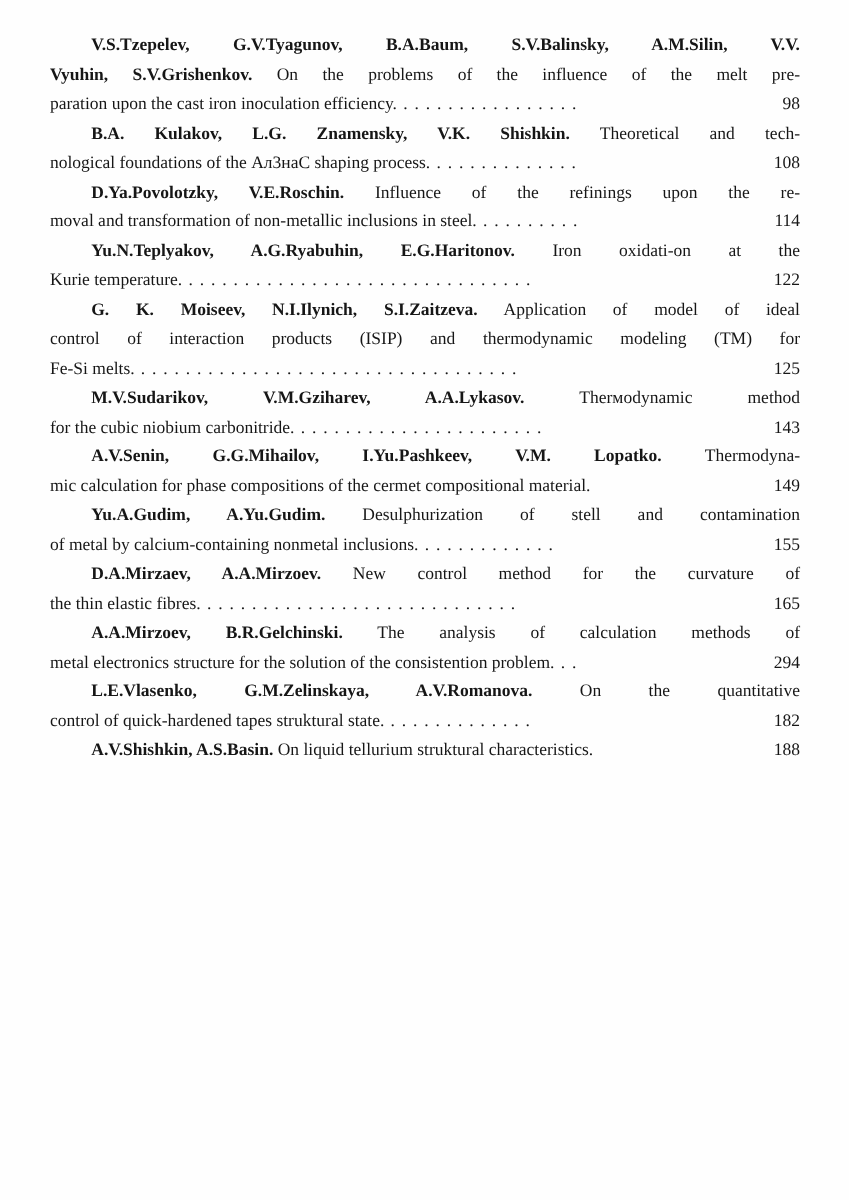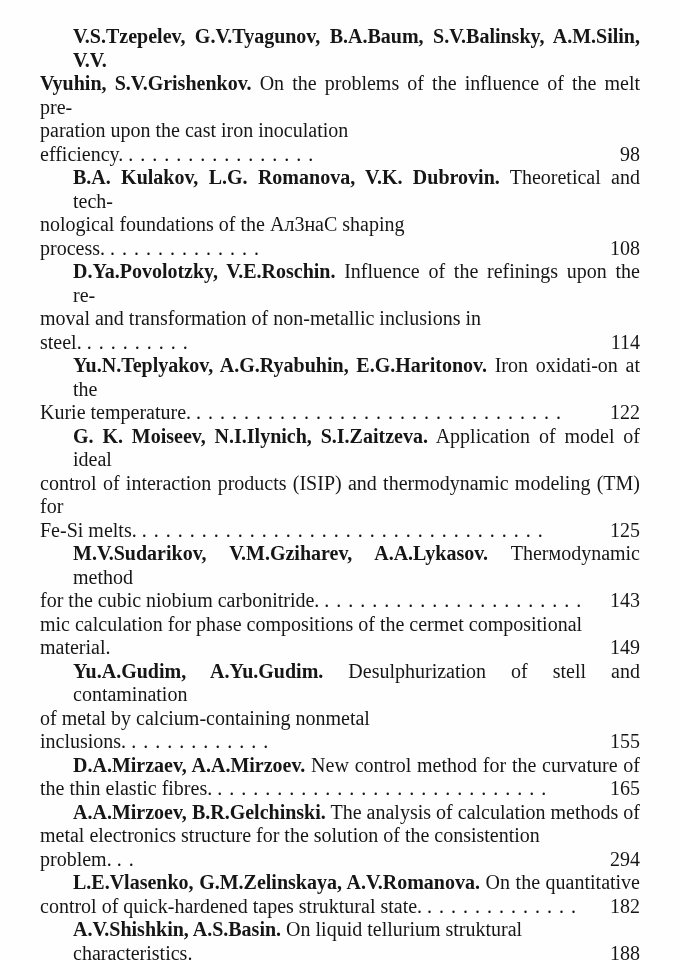--- a/index.html
+++ b/index.html
@@ -13,22 +13,22 @@
     overflow:hidden;
   }
   .toc{
     position:absolute;
     left:40px;
     top:25px;
     width:600px;
   }
   .line{
     display:flex;
-    align-items:flex-end;
-    font-size:20px;
+    align-items:flex-start;
+    font-size:14px;
     line-height:23.5px;
     white-space:normal;
   }
   .runs{
     flex:1 1 auto;
     min-width:0;
   }
   .line.justify .runs{
     text-align:justify;
     text-align-last:justify;
@@ -60,21 +60,21 @@
         <div class="line justify">
           <span class="runs"><span class="b">Vyuhin, S.V.Grishenkov.</span><span class=""> On the problems of the influence of the melt pre-</span></span>
         </div>
         <div class="line">
           <span class="runs"><span class="">paration upon the cast iron inoculation efficiency.</span><span class="dots">. . . . . . . . . . . . . . . .</span></span>
           <span class="pg">98</span>
         </div>
       </div>
       <div>
         <div class="line indent justify">
-          <span class="runs"><span class="b">B.A. Kulakov, L.G. Romanova, V.K. Dubrovin.</span><span class=""> Theoretical and tech-</span></span>
+          <span class="runs"><span class="b">B.A. Kulakov, L.G. Znamensky, V.K. Shishkin.</span><span class=""> Theoretical and tech-</span></span>
         </div>
         <div class="line">
           <span class="runs"><span class="">nological foundations of the Ал3наС shaping process.</span><span class="dots">. . . . . . . . . . . . .</span></span>
           <span class="pg">108</span>
         </div>
       </div>
       <div>
         <div class="line indent justify">
           <span class="runs"><span class="b">D.Ya.Povolotzky, V.E.Roschin.</span><span class=""> Influence of the refinings upon the re-</span></span>
         </div>
@@ -107,20 +107,23 @@
       <div>
         <div class="line indent justify">
           <span class="runs"><span class="b">M.V.Sudarikov, V.M.Gziharev, A.A.Lykasov.</span><span class=""> Therмodynamic method</span></span>
         </div>
         <div class="line">
           <span class="runs"><span class="">for the cubic niobium carbonitride.</span><span class="dots">. . . . . . . . . . . . . . . . . . . . . .</span></span>
           <span class="pg">143</span>
         </div>
       </div>
       <div>
+        <div class="line indent justify">
+          <span class="runs"><span class="b">A.V.Senin, G.G.Mihailov, I.Yu.Pashkeev, V.M. Lopatko.</span><span class=""> Thermodyna-</span></span>
+        </div>
         <div class="line">
           <span class="runs"><span class="">mic calculation for phase compositions of the cermet compositional material.</span></span>
           <span class="pg">149</span>
         </div>
       </div>
       <div>
         <div class="line indent justify">
           <span class="runs"><span class="b">Yu.A.Gudim, A.Yu.Gudim.</span><span class=""> Desulphurization of stell and contamination</span></span>
         </div>
         <div class="line">

